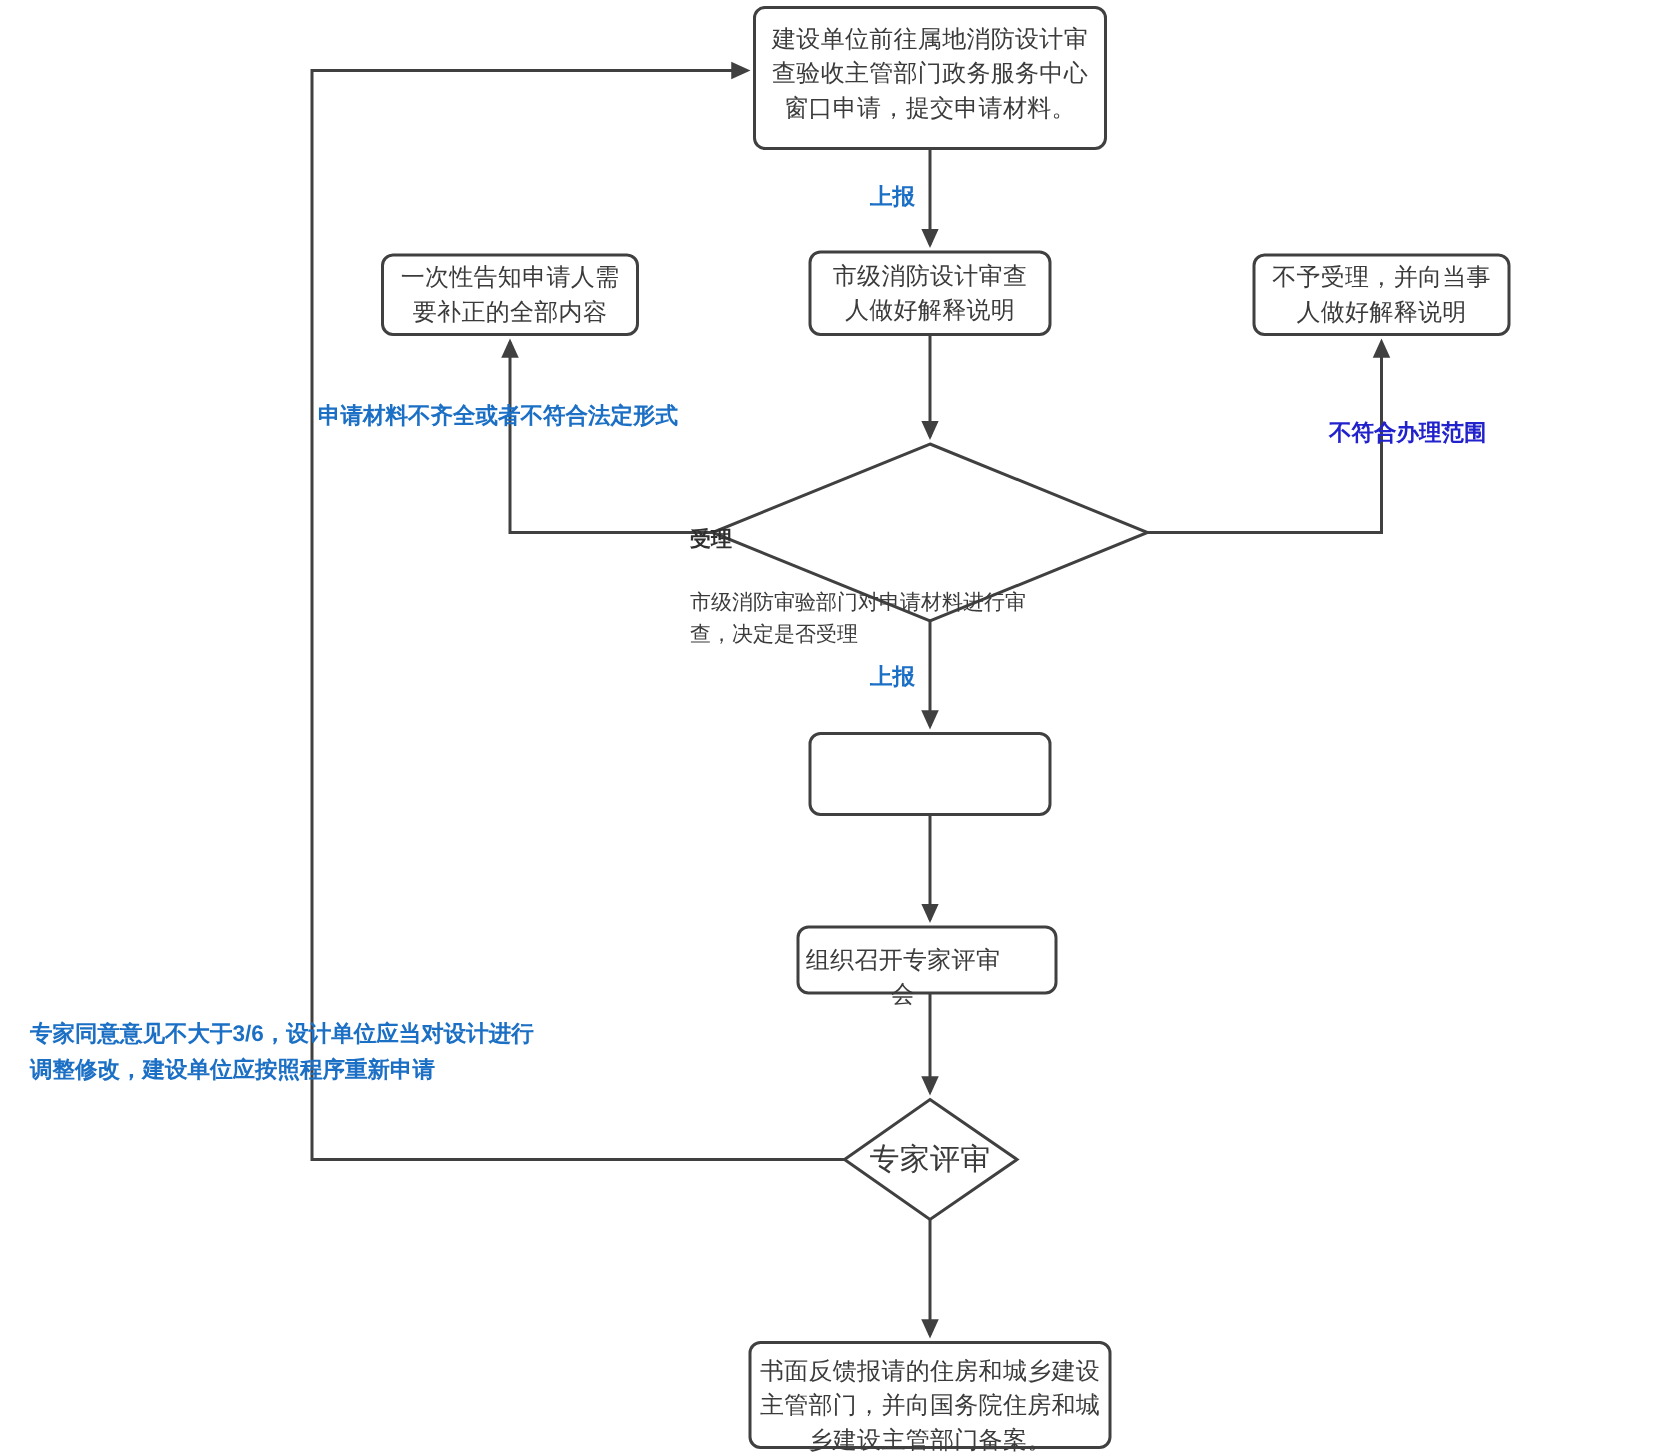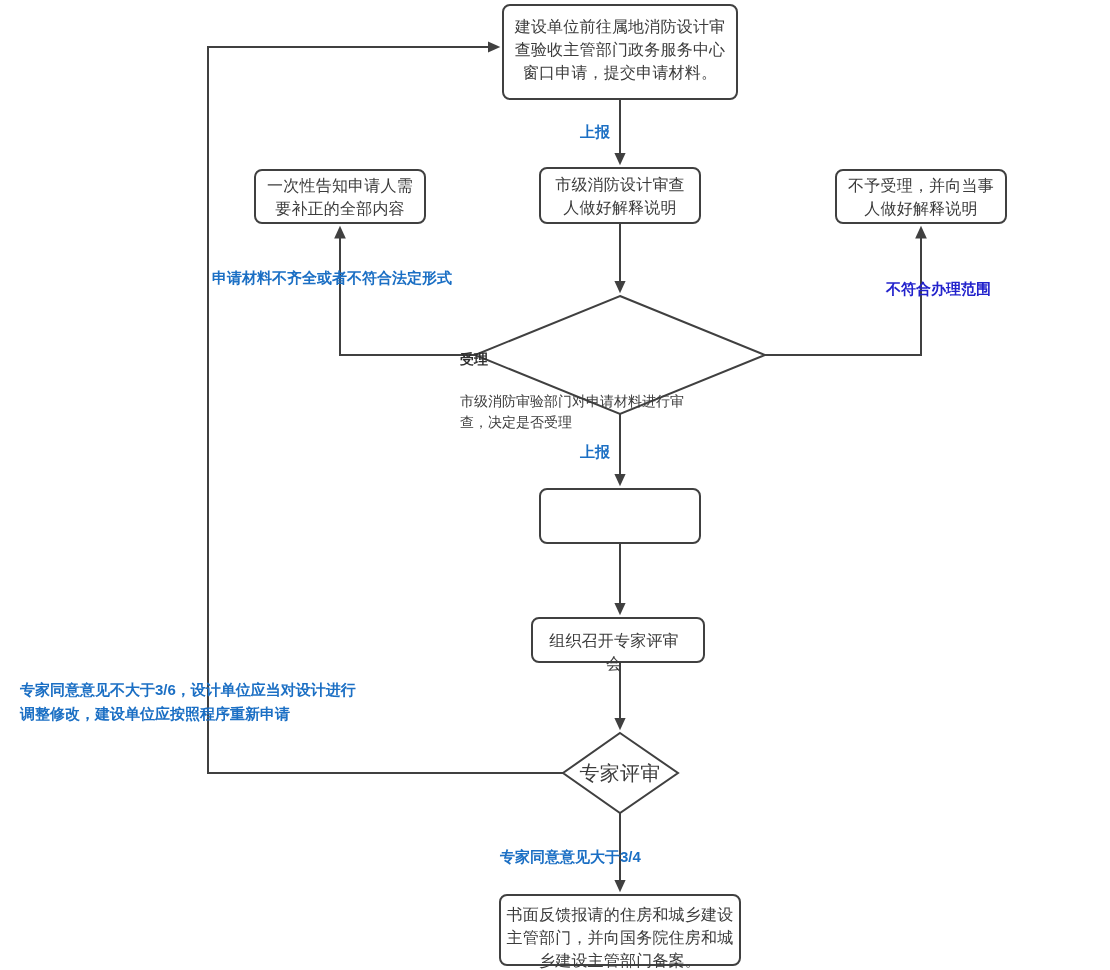--- a/index.html
+++ b/index.html
@@ -132,34 +132,33 @@
   <div class="node-text" style="left:836px; top:174px; width:170px;">不予受理，并向当事
 人做好解释说明</div>
 
   <div class="diamond-text" style="left:460px; top:328px; width:320px;">
     <span class="diamond-title">受理</span>
     <span style="white-space:pre-line;">市级消防审验部门对申请材料进行审
 查，决定是否受理</span>
   </div>
 
 
-  <div class="node-text" style="left:532px; top:629px; width:140px;padding-left:12px;">组织召开专家评审会</div>
+  <div class="node-text" style="left:532px; top:629px; width:140px;">组织召开专家评审会</div>
 
   <div class="node-text" style="left:560px; top:762px; width:120px; font-size:20px;">专家评审</div>
 
   <div class="node-text" style="left:500px; top:903px; width:240px;">书面反馈报请的住房和城乡建设
 主管部门，并向国务院住房和城
 乡建设主管部门备案。</div>
 
   <div class="edge-label accent-blue" style="left:580px; top:120px; width:80px;">上报</div>
 
   <div class="edge-label accent-blue" style="left:212px; top:266px; width:280px; text-align:left;">申请材料不齐全或者不符合法定形式</div>
 
   <div class="edge-label accent-violet" style="left:861px; top:277px; width:130px; text-align:right;">不符合办理范围</div>
 
   <div class="edge-label accent-blue" style="left:580px; top:440px; width:80px;">上报</div>
 
   <div class="edge-label accent-blue" style="left:20px; top:678px; width:390px;">专家同意意见不大于3/6，设计单位应当对设计进行
 调整修改，建设单位应按照程序重新申请</div>
 
-  <div class="edge-label accent-blue" style="left:500px; top:845px; width:240px;">专家同意意见大于3/4</div>
 
 </div>
 
 </body></html>

